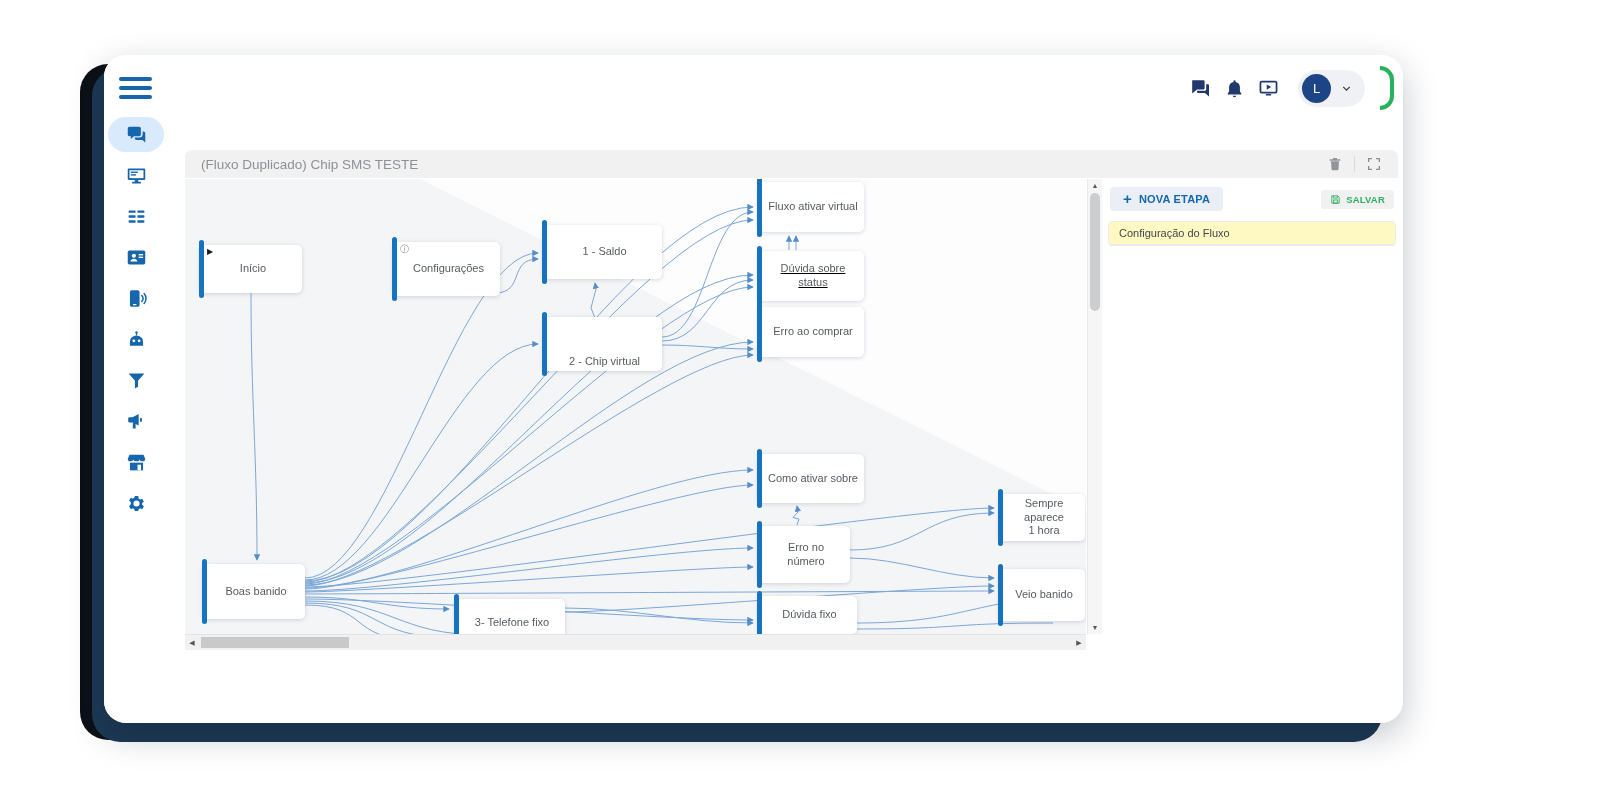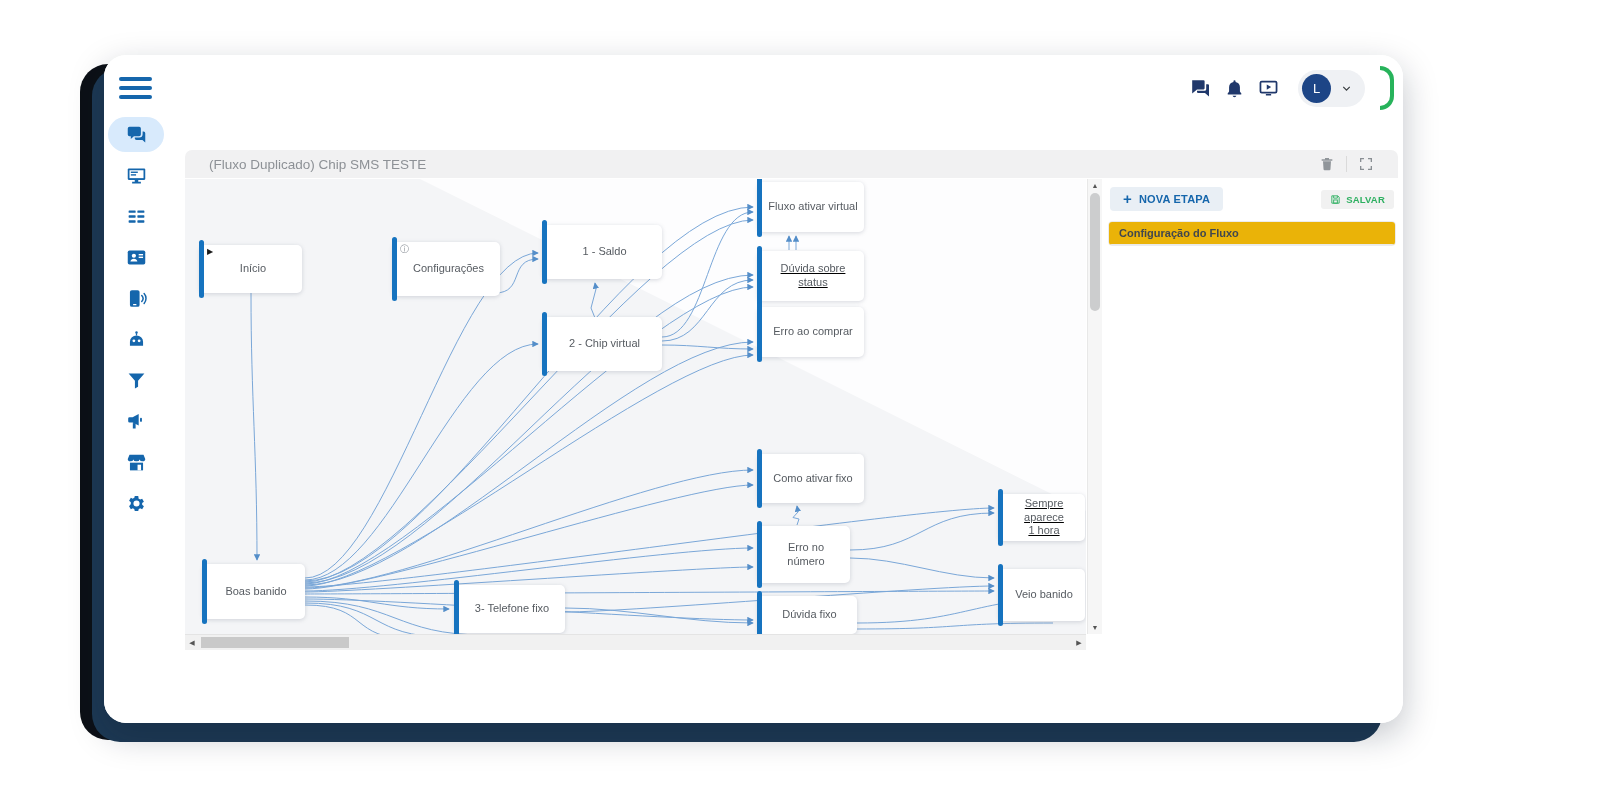--- a/index.html
+++ b/index.html
@@ -20,21 +20,21 @@
   .main{position:absolute;left:64px;top:0;right:0;bottom:0;background:#ffffff;}
   .top-icons{position:absolute;top:11px;right:9px;display:flex;align-items:center;gap:13px;color:#20386b;}
   .ti-btn{background:none;border:none;padding:0;color:#20386b;cursor:pointer;display:flex;}
   .ti-btn svg{width:21px;height:21px;fill:currentColor;}
   .avatar-pill{display:flex;align-items:center;background:#eff1f4;border-radius:19px;padding:4px 12px 4px 4px;margin-left:6px;cursor:pointer;border:none;}
   .avatar-circle{width:29px;height:29px;border-radius:50%;background:#1d4586;color:#fff;font-size:13px;display:flex;align-items:center;justify-content:center;}
   .avatar-pill .chev{width:13px;height:13px;margin-left:9px;display:flex;}
   .green-tag{width:10px;height:36px;border:4px solid #27b35b;border-left:none;border-radius:0 14px 14px 0;margin-left:2px;}
 
   
-  .flowbar{position:absolute;left:17px;top:95px;width:1213px;height:28px;background:#f1f1f2;border-radius:7px 7px 0 0;display:flex;align-items:center;padding:12px;box-sizing:border-box;}
+  .flowbar{position:absolute;left:17px;top:95px;width:1213px;height:28px;background:#f1f1f2;border-radius:7px 7px 0 0;display:flex;align-items:center;padding:4px;box-sizing:border-box;}
   .flowbar .title{color:#8d9196;font-size:13.5px;margin-left:12px;flex:1;}
   .fb-btn{background:none;border:none;padding:0;display:flex;cursor:pointer;}
   .fb-btn svg{width:16px;height:16px;}
   .fb-sep{width:1px;height:16px;background:#dadada;margin:0 11px;}
   .fb-pad{width:12px;}
 
   
   .canvas{position:absolute;left:17px;top:124px;width:901px;height:455px;background:#f4f5f7;overflow:hidden;}
   .swoosh{position:absolute;left:235px;top:-800px;width:1400px;height:800px;background:#fdfdfe;transform:rotate(26.5deg);transform-origin:0 100%;pointer-events:none;}
   .edges{position:absolute;left:0;top:0;width:901px;height:455px;}
@@ -54,21 +54,21 @@
   .hscroll .thumb{position:absolute;top:2px;height:11px;left:16px;width:148px;background:#c9c9c9;cursor:pointer;}
 
   
   .rpanel{position:absolute;left:938px;top:124px;width:292px;height:470px;background:#ffffff;}
   .rp-row{display:flex;align-items:center;justify-content:space-between;padding:8px 4px 8px 4px;}
   .btn-nova{display:flex;align-items:center;gap:7px;background:#e9eff5;border:none;border-radius:4px;color:#1566ac;font-weight:bold;font-size:11px;padding:6px 13px;letter-spacing:.2px;cursor:pointer;}
   .btn-nova .plus{font-size:15px;font-weight:bold;line-height:10px;}
   .btn-salvar{display:flex;align-items:flex-end;gap:5px;background:#f1f1f1;border:none;border-radius:3px;color:#2eb061;font-weight:bold;font-size:9.5px;padding:4px 9px;letter-spacing:.2px;cursor:pointer;}
   .btn-salvar svg{width:11px;height:11px;}
   .rp-card{margin:2px 2px 0 2px;border:1px solid #ececec;border-radius:4px;overflow:hidden;}
-  .rp-head{background:#eab308;border-bottom:1px solid #e9e9e9;font-size:11px;font-weight:bold;color:#41474e;padding:5px 10px;}
+  .rp-head{background:#fef9c3;border-bottom:1px solid #e9e9e9;font-size:11px;font-weight:normal;color:#41474e;padding:5px 10px;}
   .rp-body{background:#fff;padding:11px 10px 14px 10px;}
   .rp-input{width:100%;box-sizing:border-box;height:32px;background:#f0f1f2;border:none;border-radius:4px;padding:0 11px;font-size:12.5px;color:#3c4043;font-family:"Liberation Sans",sans-serif;}
   .rp-input::placeholder{color:#9aa0a6;}
   .rp-div{height:1px;background:#d9dcdf;margin:13px 3px 0 3px;}
 </style>
 </head>
 <body>
 
 <div class="stage">
   <div class="backdrop-black"></div>
@@ -286,62 +286,62 @@
             </div>
             <div class="node" style="left: 208px; top: 63px; width: 107px; height: 54px;">
               <span class="bar"></span>
               <span class="badge info">ⓘ</span>
               <span class="lbl">Configurações</span>
             </div>
             <div class="node" style="left: 358px; top: 46px; width: 119px; height: 54px;">
               <span class="bar"></span>
               <span class="lbl">1 - Saldo</span>
             </div>
-            <div class="node" style="left: 358px; top: 138px; width: 119px; height: 54px;">
+            <div class="node" style="left: 358px; top: 138px; width: 119px; height: 54px; align-items: flex-end;">
               <span class="bar"></span>
               <span class="lbl">2 - Chip virtual</span>
             </div>
             <div class="node" style="left: 573px; top: 3px; width: 106px; height: 50px;">
               <span class="bar"></span>
               <span class="lbl">Fluxo ativar virtual</span>
             </div>
             <div class="node" style="left: 573px; top: 72px; width: 106px; height: 50px; text-decoration: underline;">
               <span class="bar"></span>
               <span class="lbl">Dúvida sobre status</span>
             </div>
             <div class="node" style="left: 573px; top: 128px; width: 106px; height: 50px;">
               <span class="bar"></span>
               <span class="lbl">Erro ao comprar</span>
             </div>
             <div class="node" style="left: 573px; top: 275px; width: 106px; height: 49px;">
               <span class="bar"></span>
-              <span class="lbl">Como ativar fixo</span>
+              <span class="lbl">Como ativar sobre</span>
             </div>
             <div class="node" style="left: 573px; top: 347px; width: 92px; height: 57px;">
               <span class="bar"></span>
               <span class="lbl">Erro no número</span>
             </div>
             <div class="node" style="left: 573px; top: 417px; width: 99px; height: 38px;">
               <span class="bar"></span>
               <span class="lbl">Dúvida fixo</span>
             </div>
-            <div class="node" style="left: 814px; top: 315px; width: 86px; height: 47px; text-decoration: underline;">
+            <div class="node" style="left: 814px; top: 315px; width: 86px; height: 47px;">
               <span class="bar"></span>
               <span class="lbl">Sempre aparece
 1 hora</span>
             </div>
             <div class="node" style="left: 814px; top: 390px; width: 86px; height: 52px;">
               <span class="bar"></span>
               <span class="lbl">Veio banido</span>
             </div>
             <div class="node" style="left: 18px; top: 385px; width: 102px; height: 55px;">
               <span class="bar"></span>
               <span class="lbl">Boas banido</span>
             </div>
-            <div class="node" style="left: 270px; top: 406px; width: 110px; height: 48px;">
+            <div class="node" style="left: 270px; top: 420px; width: 110px; height: 48px;">
               <span class="bar"></span>
               <span class="lbl">3- Telefone fixo</span>
             </div>
           </div>
       </div>
 
       <div class="vscroll">
         <div class="arr" style="top:0">▲</div>
         <div class="thumb"></div>
         <div class="arr" style="bottom:0">▼</div>

